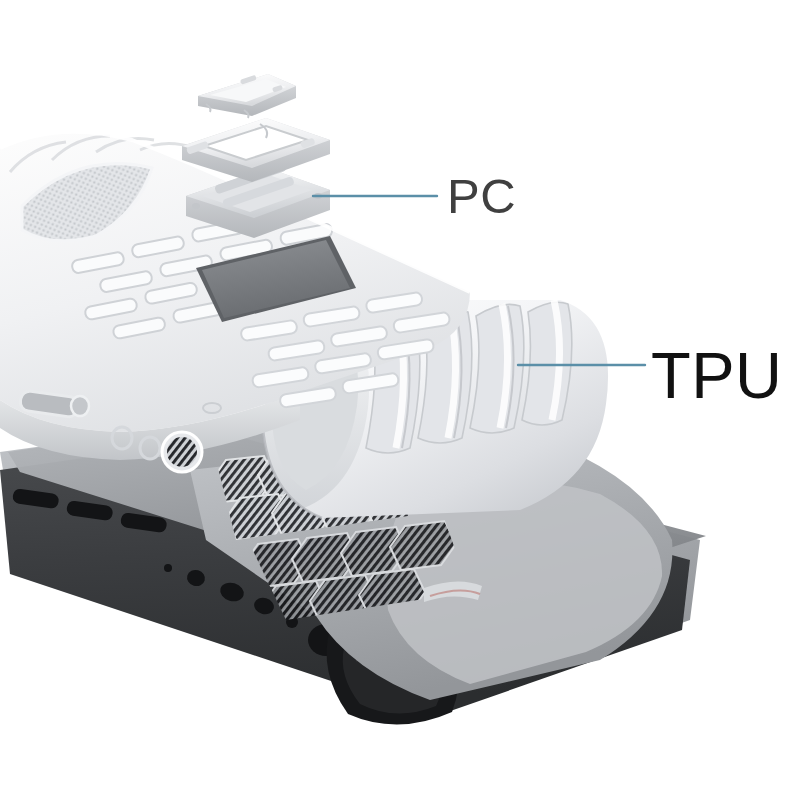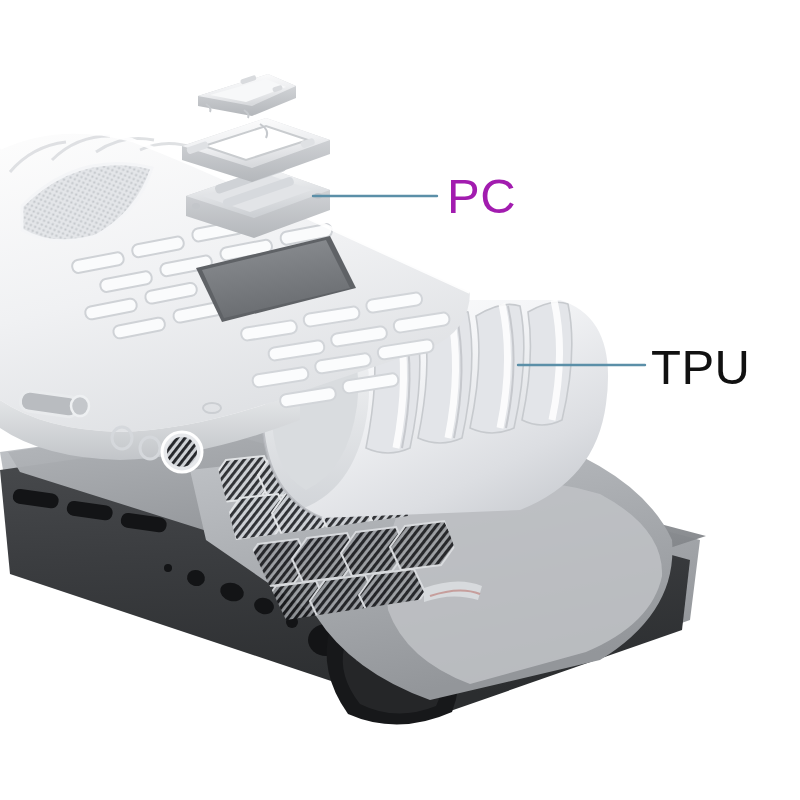--- a/index.html
+++ b/index.html
@@ -312,17 +312,17 @@
         <path d="M244 110 q6 4 4 8" stroke="#c6c9cd" stroke-width="2" fill="none"></path>
       </g>
     </g>
 
     <g>
       <line id="leader-pc" x1="313" y1="196" x2="437" y2="196" stroke="#5b8fa8" stroke-width="2.4" stroke-linecap="round"></line>
       <line id="leader-tpu" x1="518" y1="365" x2="645" y2="365" stroke="#5b8fa8" stroke-width="2.4" stroke-linecap="round"></line>
     </g>
   </svg>
 
-  <div class="anno" id="lbl-pc" style="left: 447px; top: 172px; font-size: 49px; color: #a21caf;">PC</div>
-
-  <div class="anno" id="lbl-tpu" style="left: 651px; top: 343px; font-size: 49px; color: rgb(17, 17, 17);">TPU</div>
+  <div class="anno" id="lbl-pc" style="left: 447px; top: 172px; font-size: 49px; color: #404040;">PC</div>
+
+  <div class="anno" id="lbl-tpu" style="left: 651px; top: 343px; font-size: 65px; color: rgb(17, 17, 17);">TPU</div>
 
 </div>
 
 </body></html>

